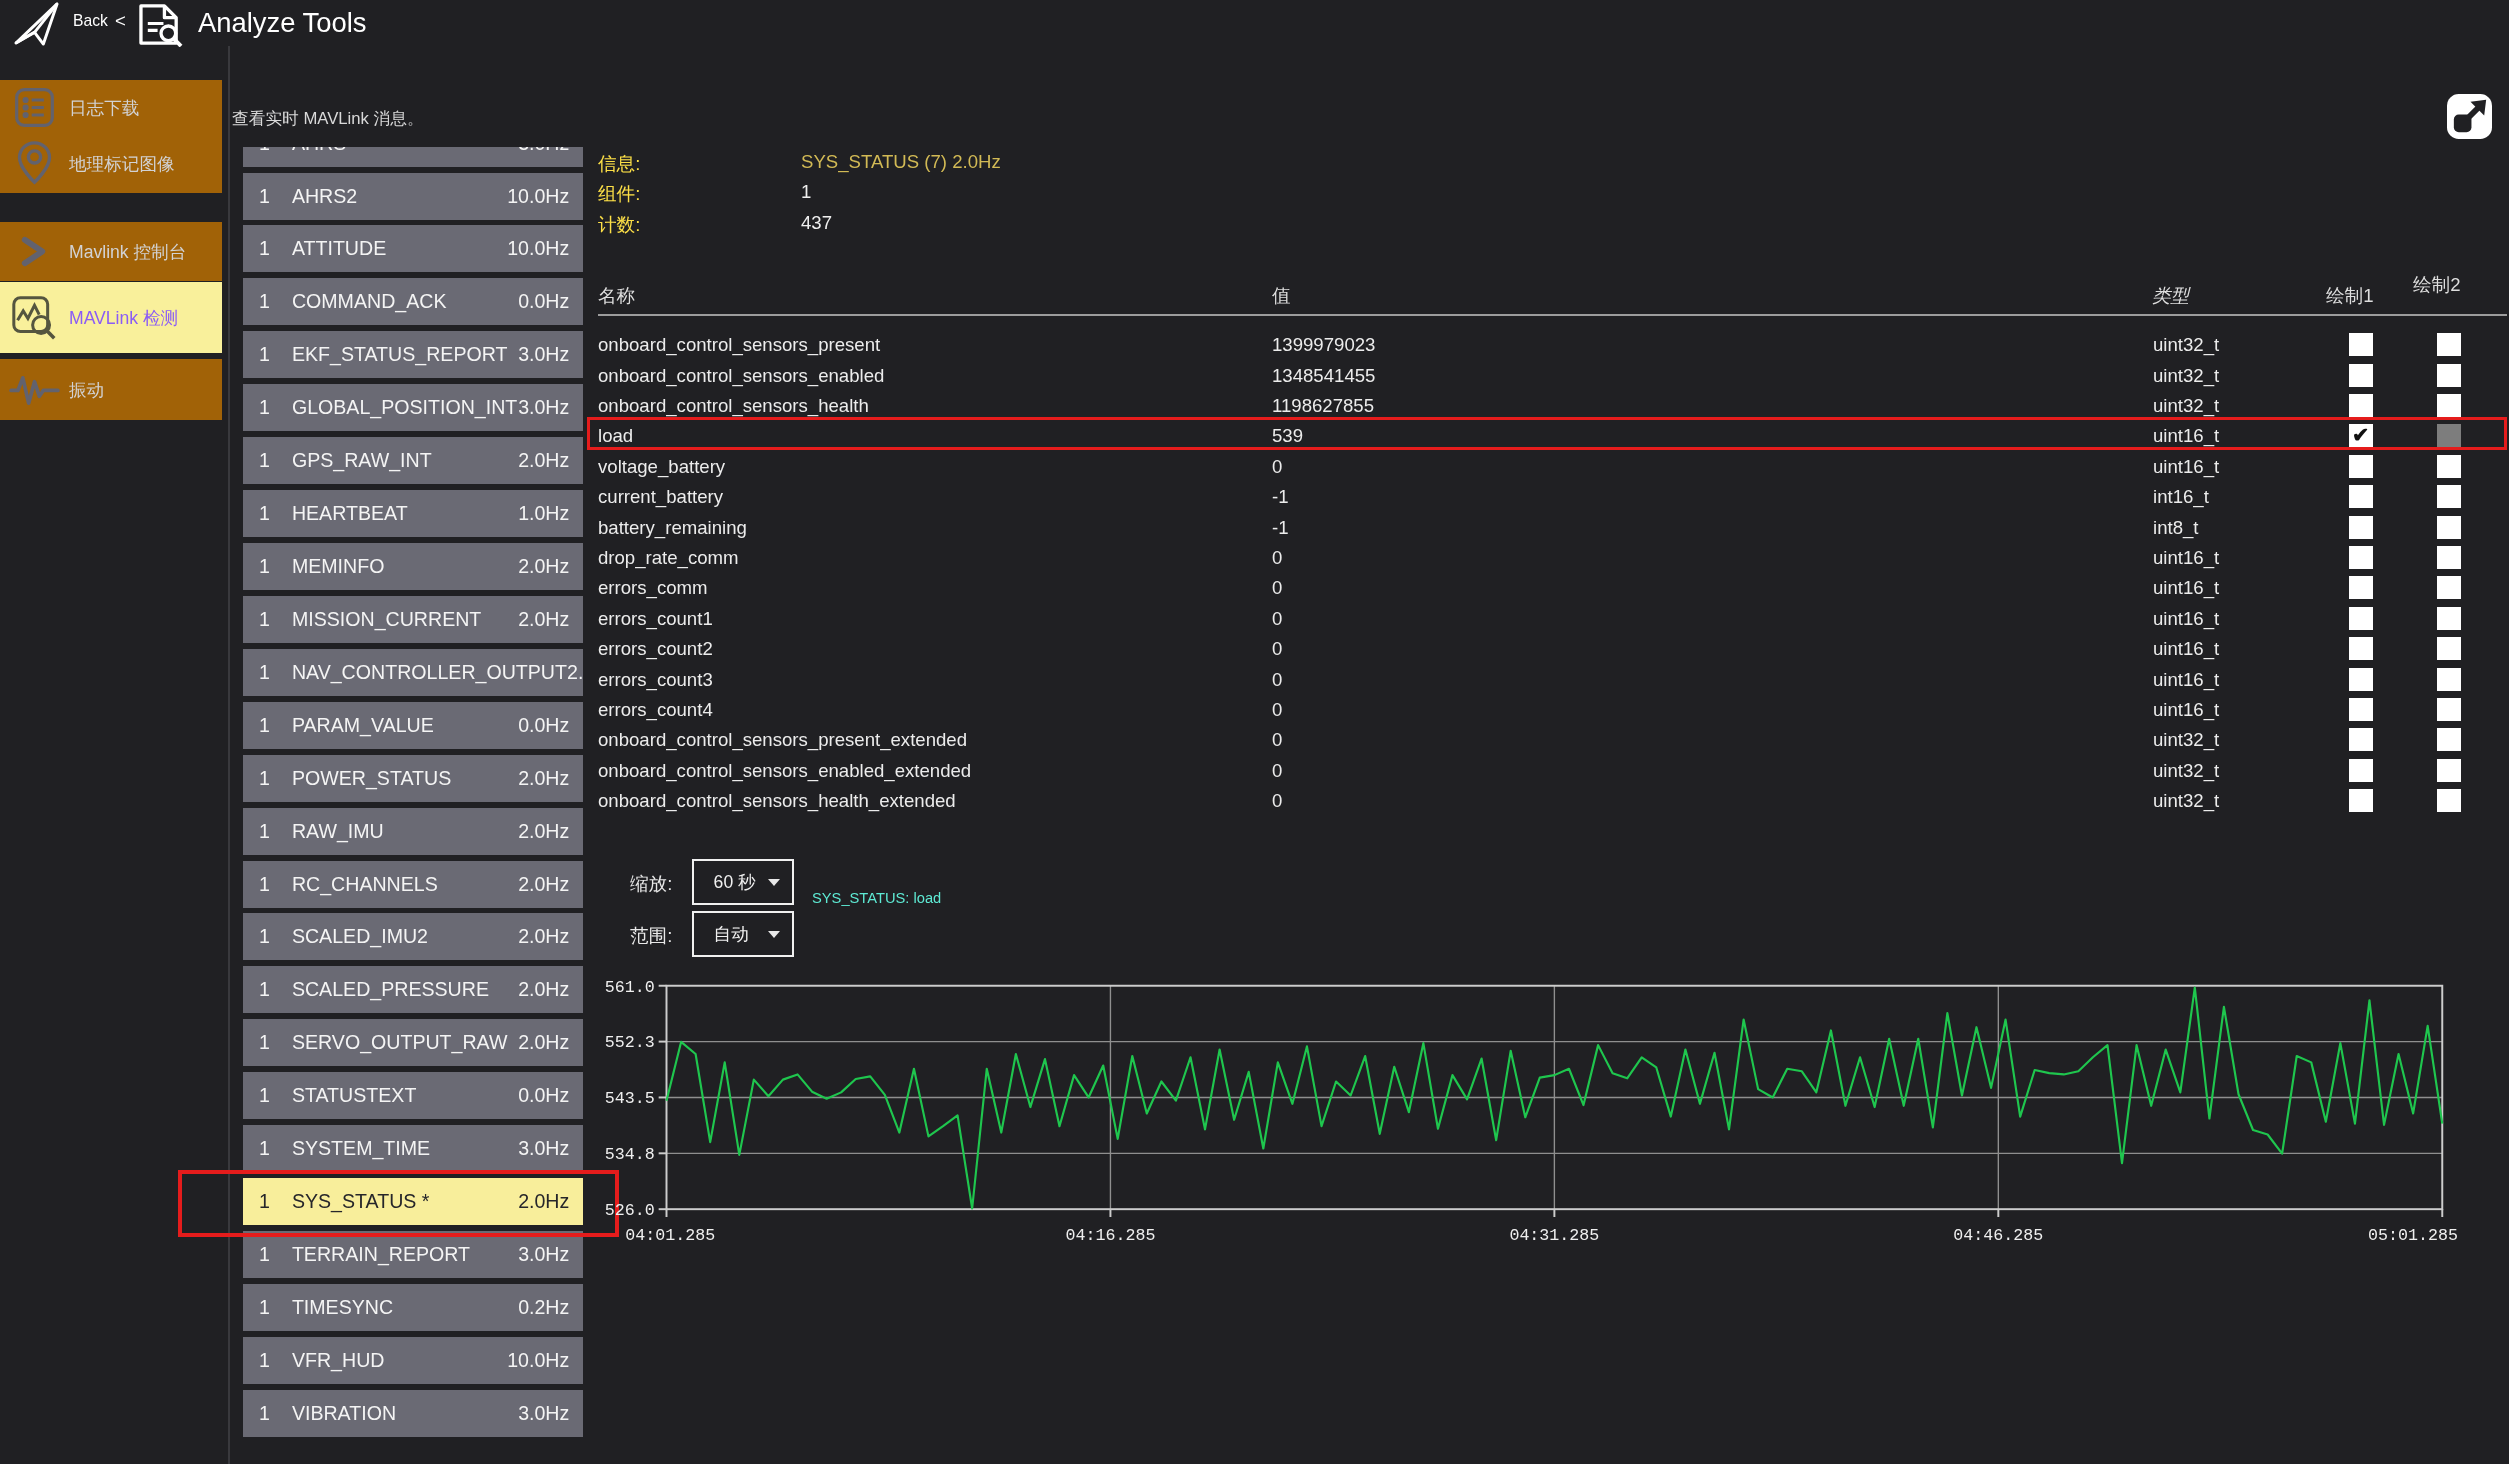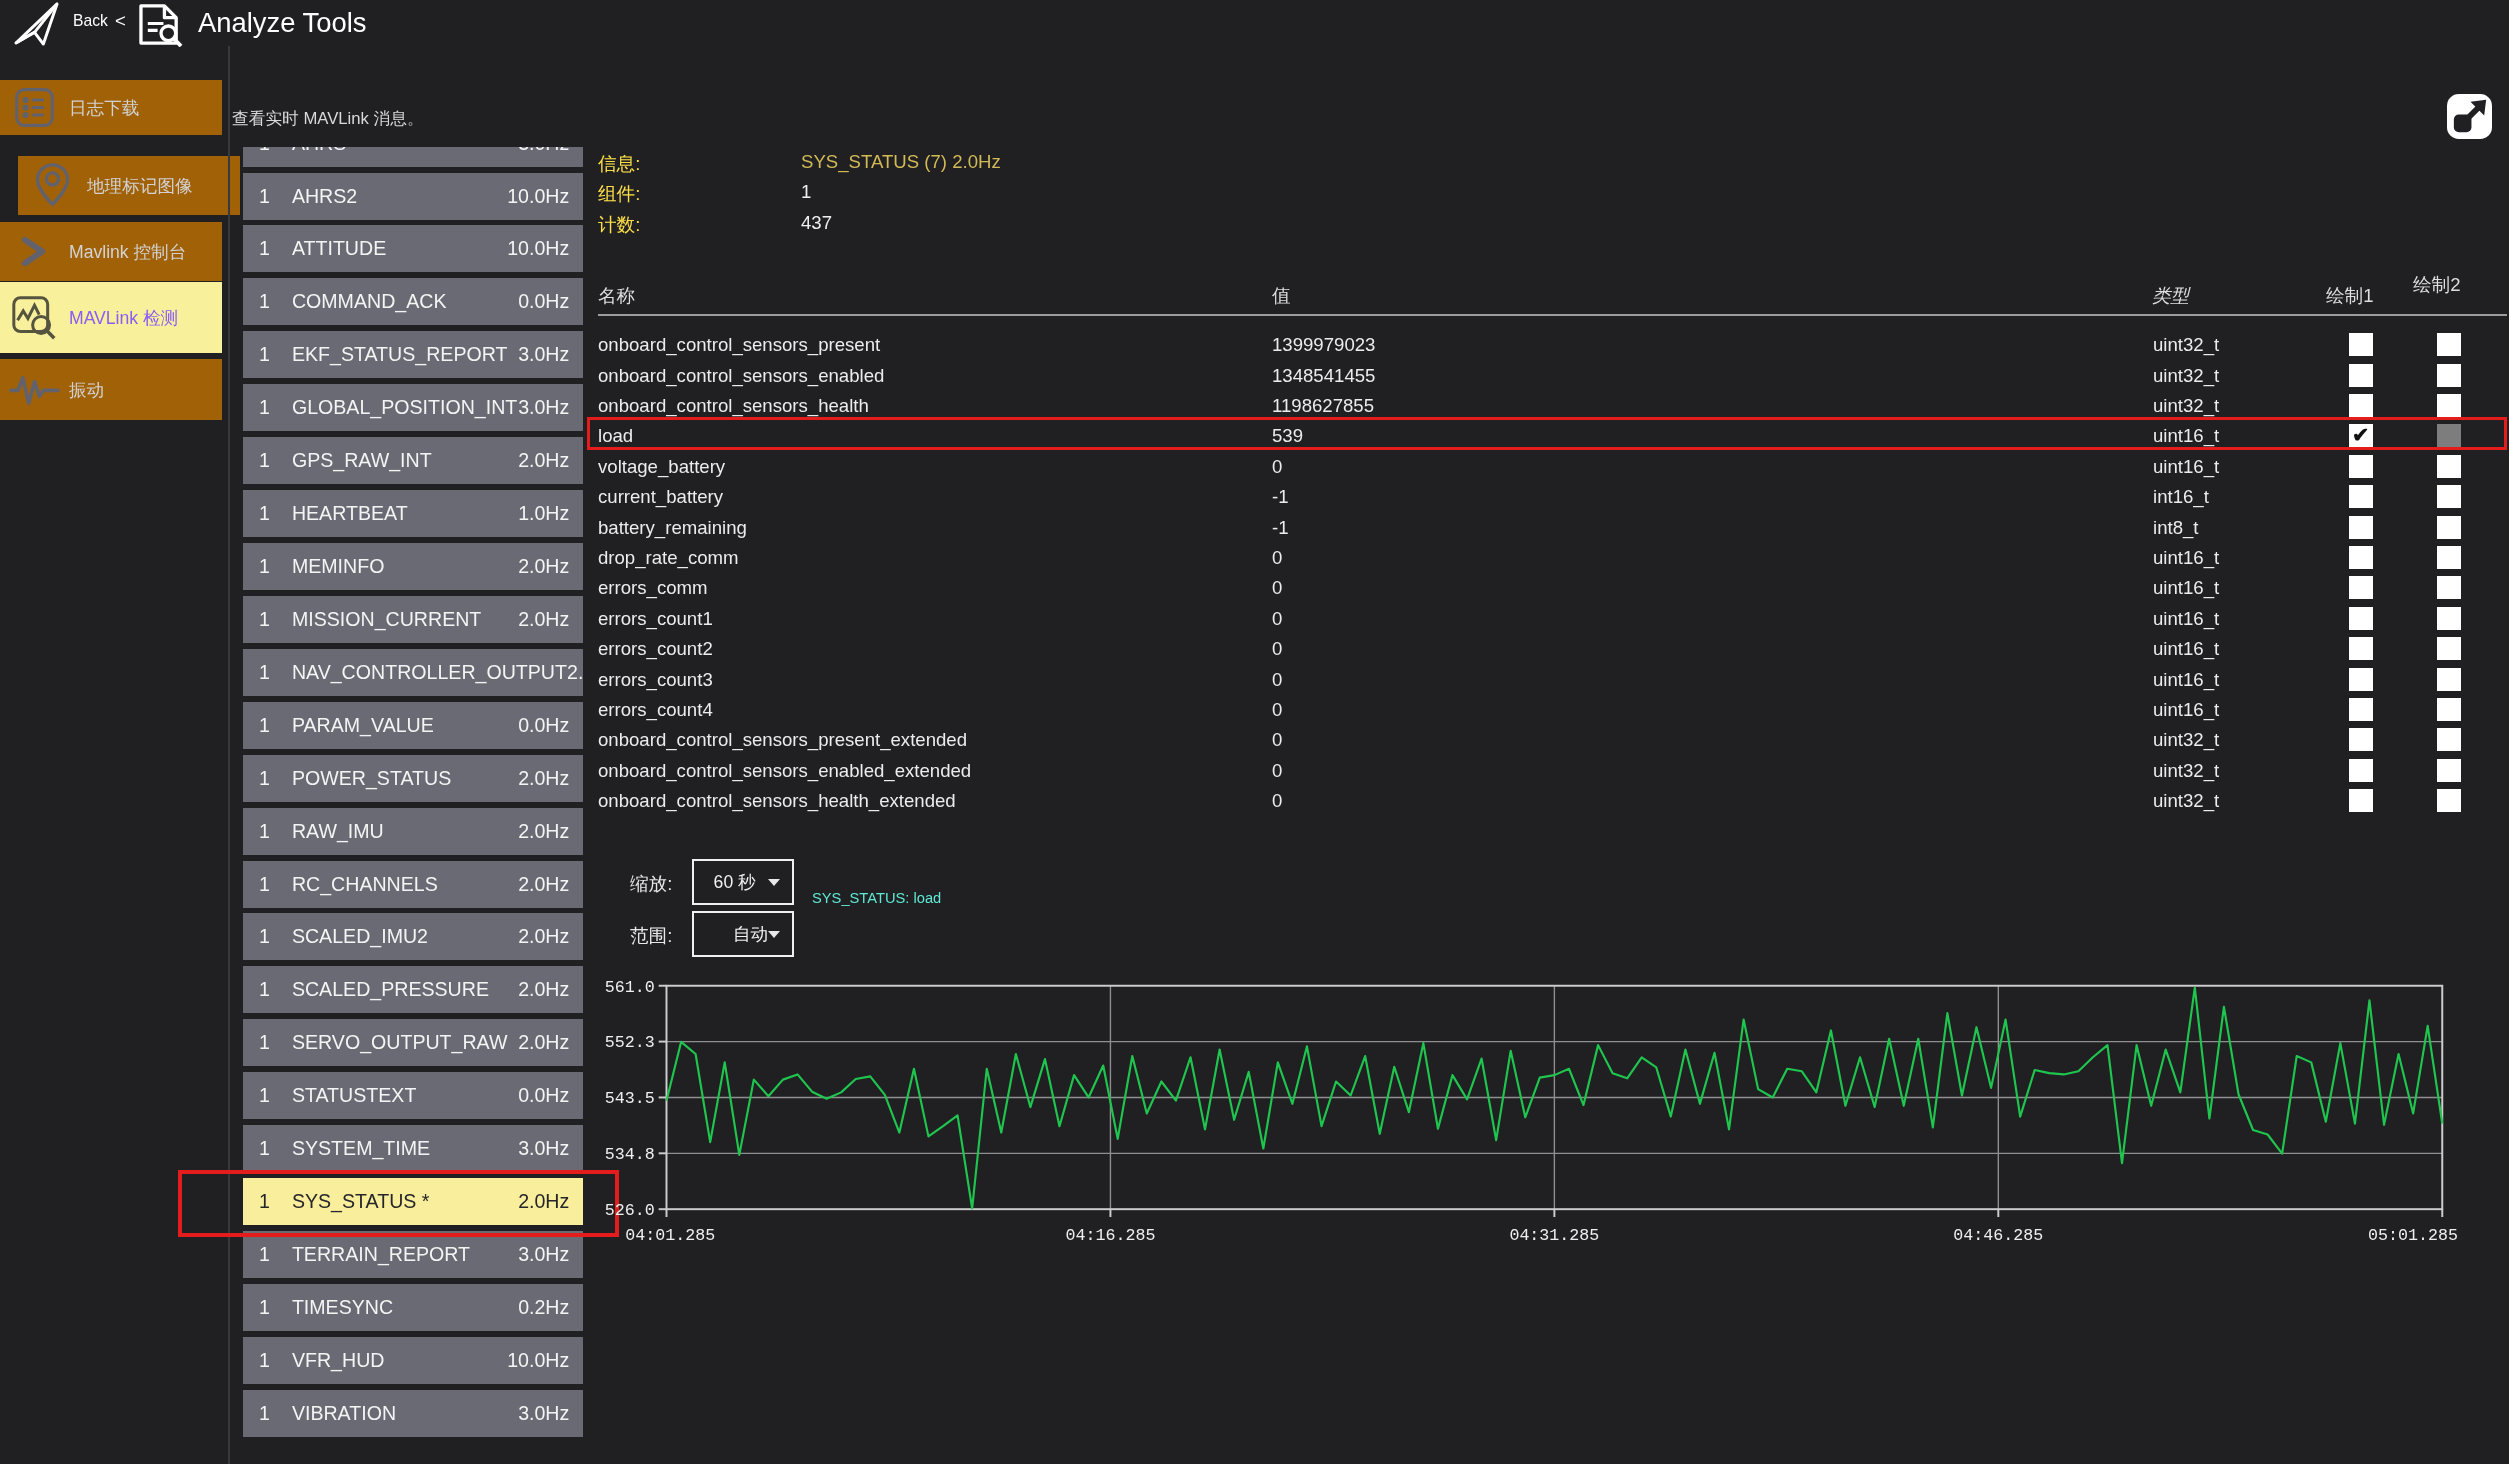--- a/index.html
+++ b/index.html
@@ -112,21 +112,21 @@
           <svg width="45" height="45" viewBox="0 0 48 48" fill="none" stroke-width="3.4" stroke="currentColor">
             <rect x="5" y="5" width="38" height="38" rx="8"></rect>
             <circle cx="14.5" cy="16" r="1.6" fill="currentColor"></circle>
             <circle cx="14.5" cy="24" r="1.6" fill="currentColor"></circle>
             <circle cx="14.5" cy="32" r="1.6" fill="currentColor"></circle>
             <path d="M21 16 h13 M21 24 h13 M21 32 h13"></path>
           </svg>
         </span>
         <span class="lb">日志下载</span>
       </div>
-      <div class="side-item" style="top: 156px; height: 59px; margin-left: 18px;">
+      <div class="side-item" style="top: 134px; height: 59px;">
         <span class="ic" style="color: rgb(98, 98, 110);">
           <svg width="45" height="49" viewBox="0 0 48 52" fill="none" stroke-width="3.6" stroke="currentColor">
             <path d="M24 4 C15 4 8 11 8 19.5 C8 31 24 46 24 46 S40 31 40 19.5 C40 11 33 4 24 4 Z"></path>
             <circle cx="24" cy="19" r="6.5"></circle>
           </svg>
         </span>
         <span class="lb">地理标记图像</span>
       </div>
       <div class="side-item" style="top: 222px; height: 59px;">
         <span class="ic" style="color: rgb(98, 98, 110);">
@@ -423,21 +423,21 @@
 
   <div id="red-load" class="redbox"></div>
   <div id="red-sys" class="redbox"></div>
 
   <div class="ctl-lab" style="left:630px; top:871px;">缩放:</div>
   <div class="dropdown" style="top:859px;">
     <span class="dval">60 秒</span>
     <span class="caret"></span>
   </div>
   <div class="ctl-lab" style="left:630px; top:923px;">范围:</div>
-  <div class="dropdown" style="top:911px;text-align:right;">
+  <div class="dropdown" style="top:911px;">
     <span class="dval">自动</span>
     <span class="caret"></span>
   </div>
   <div class="legend" style="color: #5eead4;">SYS_STATUS: load</div>
 
   <svg id="chart-svg" width="1921" height="294" viewBox="0 0 1960 300">
       <line x1="72" y1="13" x2="80" y2="13" stroke="#cdcdcd" stroke-width="2"></line>
       <text x="68" y="19" text-anchor="end">561.0</text>
       <line x1="80" y1="70" x2="1892" y2="70" stroke="#8f8f8f" stroke-width="1.4"></line>
       <line x1="72" y1="70" x2="80" y2="70" stroke="#cdcdcd" stroke-width="2"></line>

